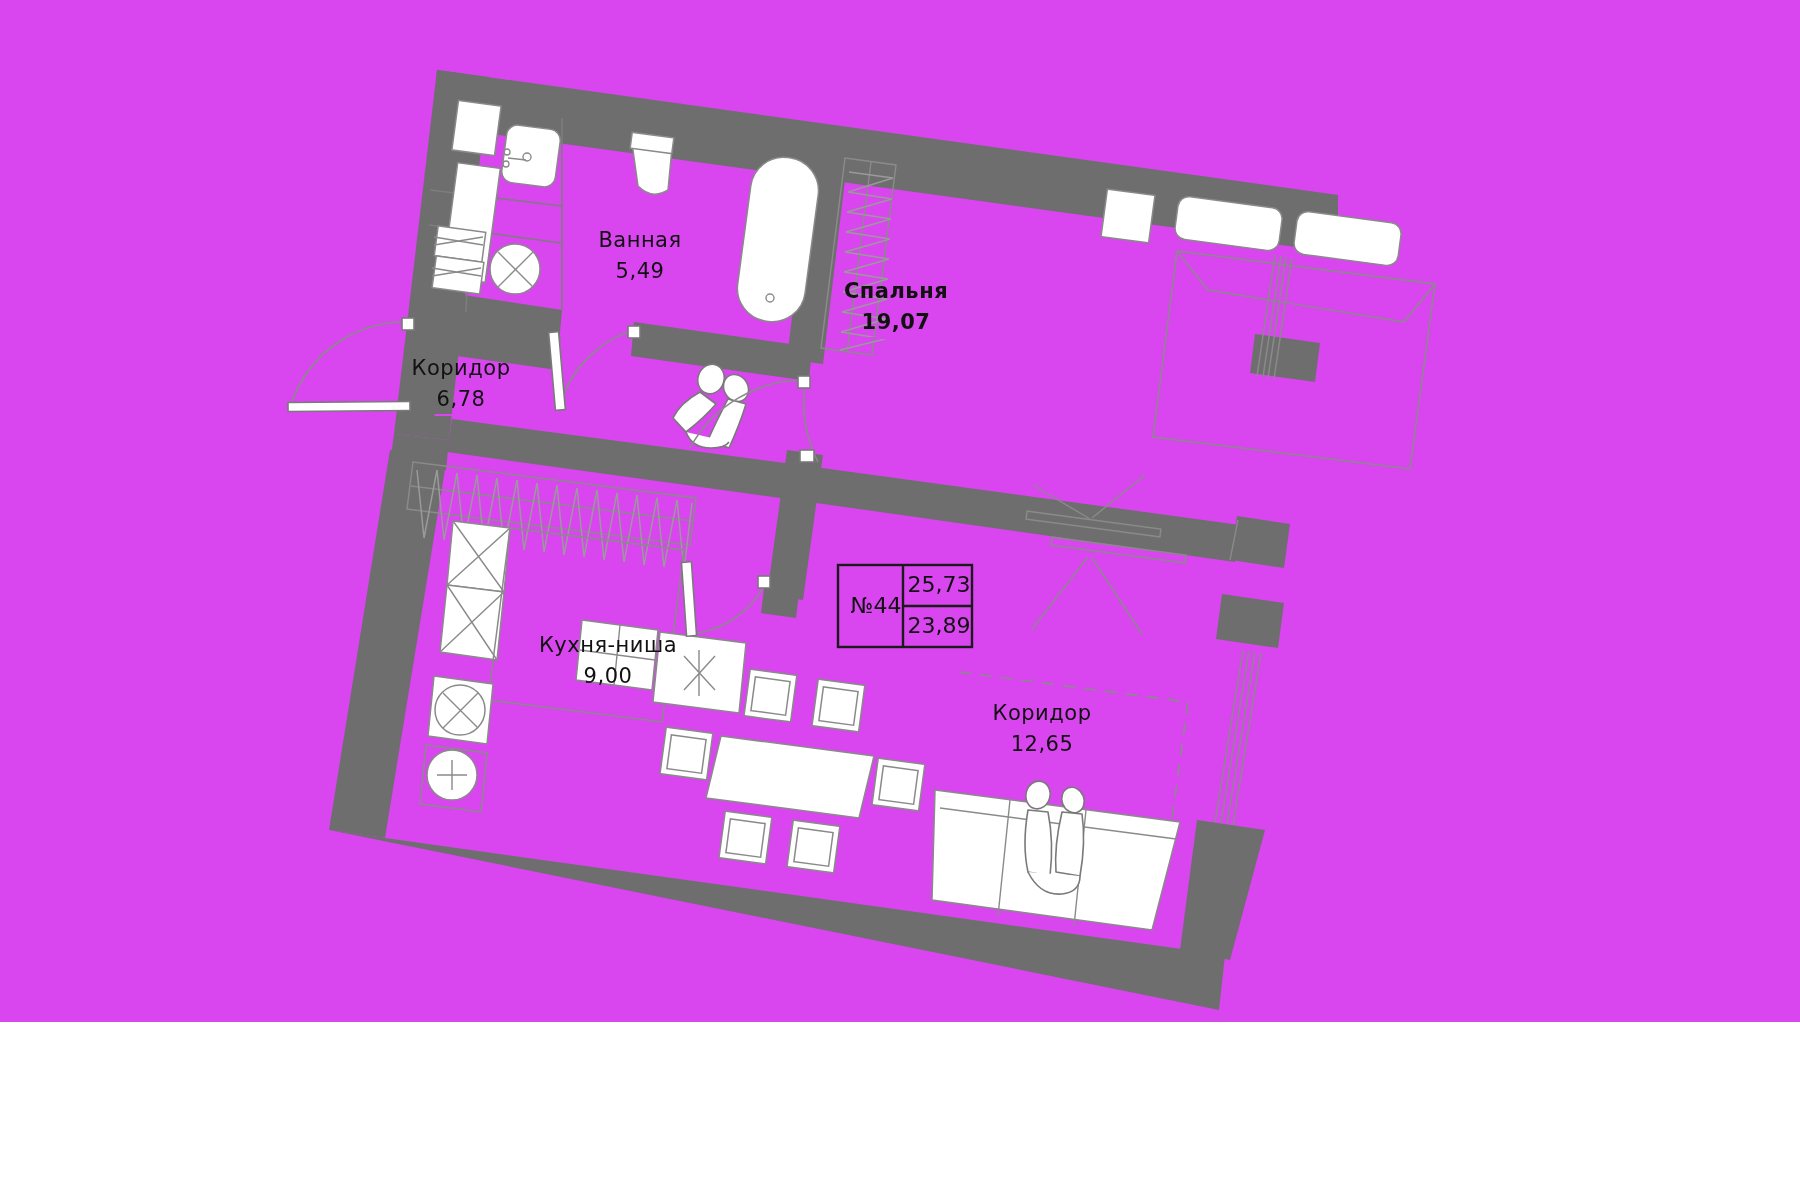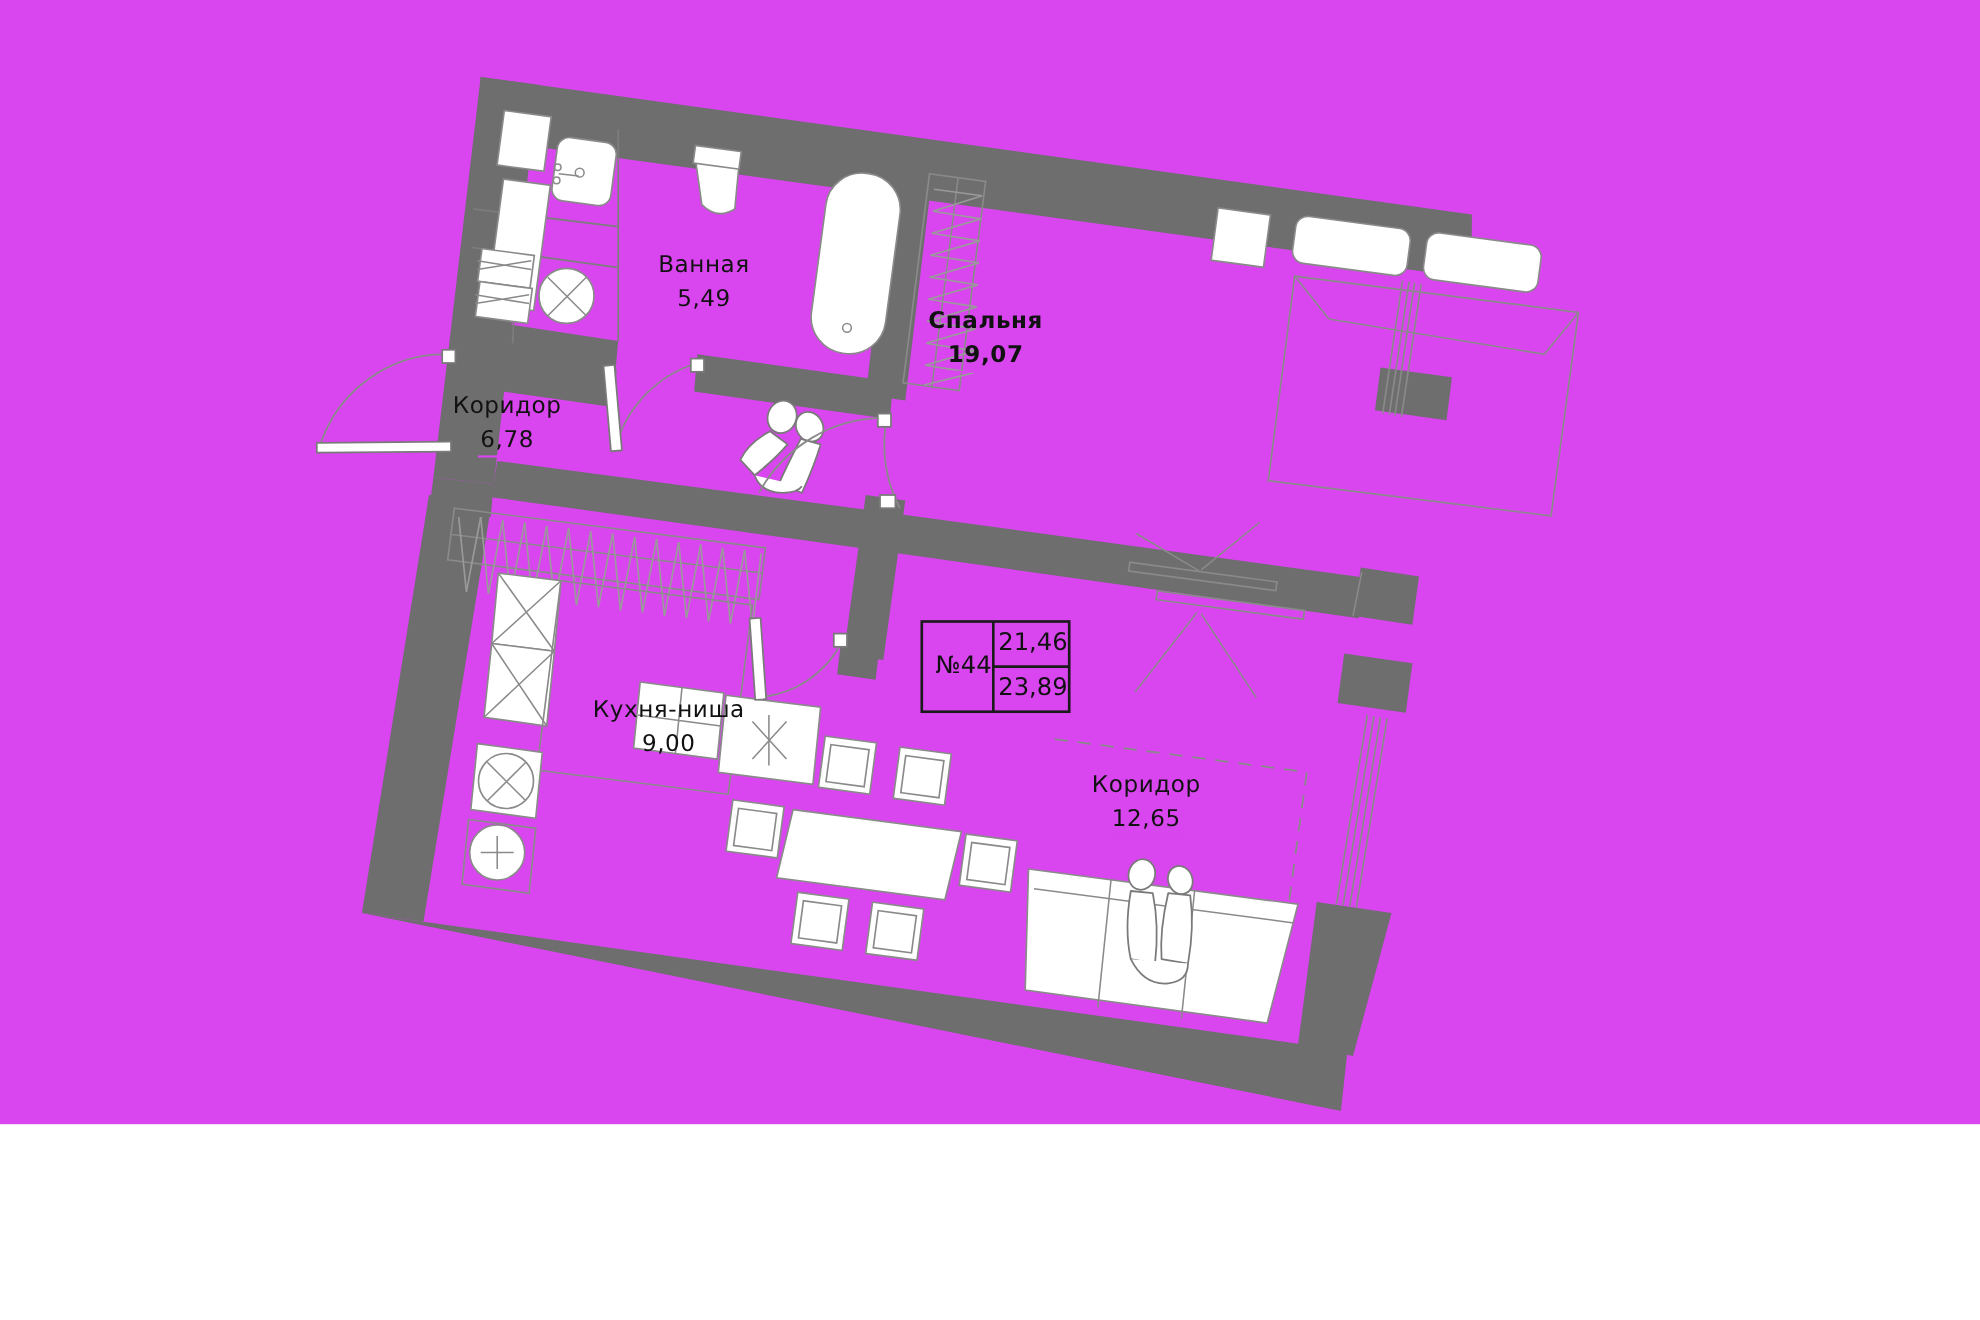--- a/index.html
+++ b/index.html
@@ -371,17 +371,17 @@
     <span class="rarea">9,00</span>
   </div>
 
   <div class="label" style="left:1042px; top:702px;">
     <span class="rname">Коридор</span>
     <span class="rarea">12,65</span>
   </div>
 
   <div class="infobox" style="left:838px; top:565px; width:134px; height:82px;">
     <span class="num" style="left:8px; top:28px; width:60px; text-align:center;">№44</span>
-    <span class="num" style="left:68px; top:7px; width:66px; text-align:center;">21,46</span>
+    <span class="num" style="left:68px; top:7px; width:66px; text-align:center;">25,73</span>
     <span class="num" style="left:68px; top:48px; width:66px; text-align:center;">23,89</span>
   </div>
 
 </div>
 
 </body></html>

